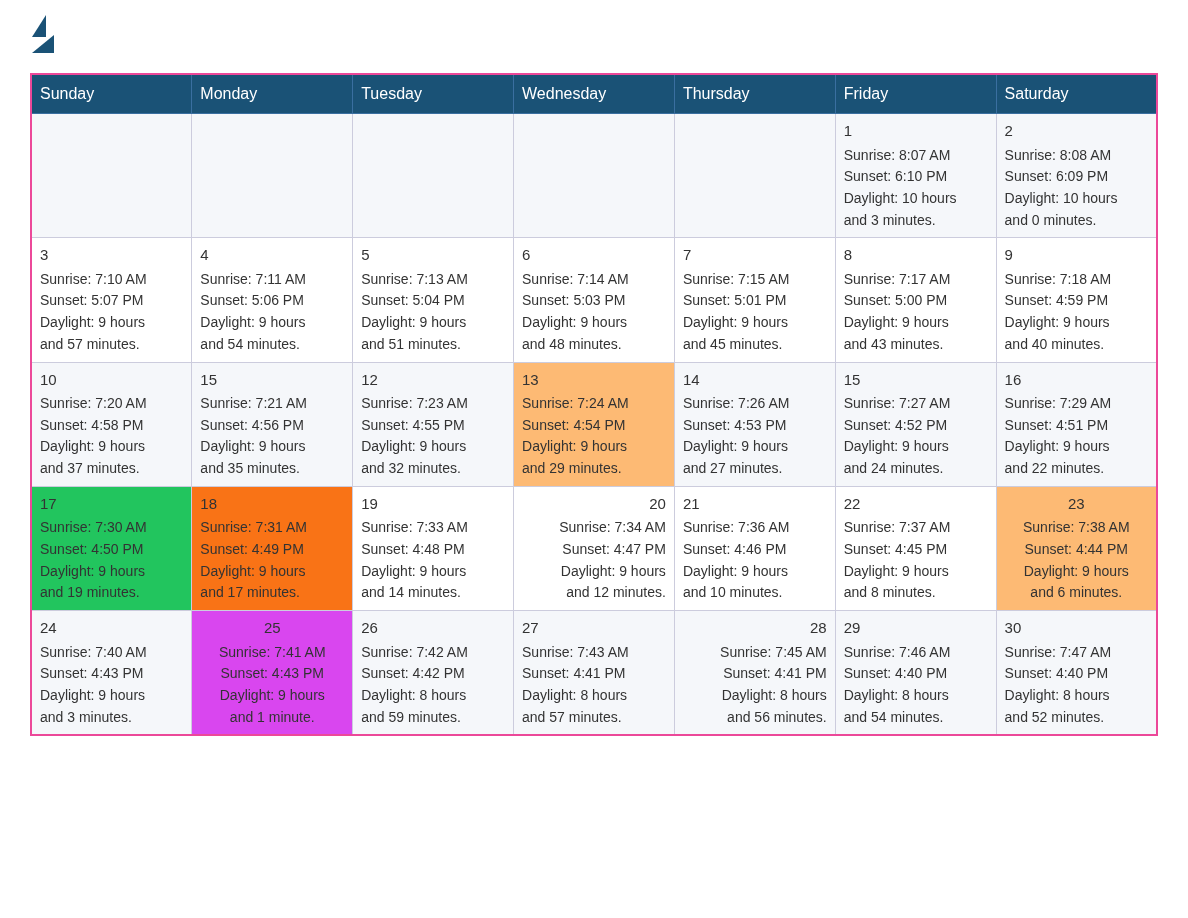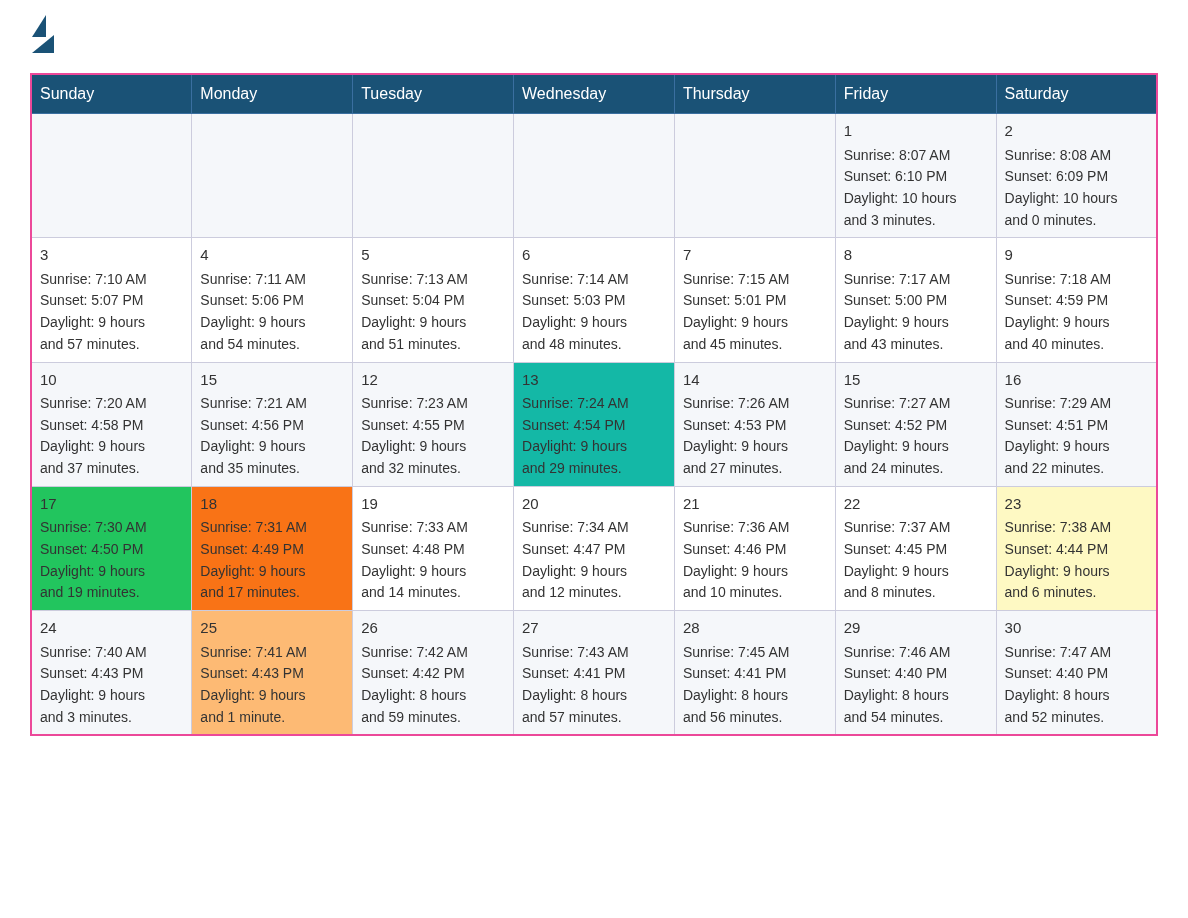--- a/index.html
+++ b/index.html
@@ -186,21 +186,21 @@
           <div class="day-info">Sunrise: 7:20 AM<br>Sunset: 4:58 PM<br>Daylight: 9 hours<br>and 37 minutes.</div>
         </td>
         <td style="background-color: rgb(245, 247, 250);">
           <span class="day-number">15</span>
           <div class="day-info">Sunrise: 7:21 AM<br>Sunset: 4:56 PM<br>Daylight: 9 hours<br>and 35 minutes.</div>
         </td>
         <td style="background-color: rgb(245, 247, 250);">
           <span class="day-number">12</span>
           <div class="day-info">Sunrise: 7:23 AM<br>Sunset: 4:55 PM<br>Daylight: 9 hours<br>and 32 minutes.</div>
         </td>
-        <td style="background-color: #14b8a6;">
+        <td style="background-color: #fdba74;">
           <span class="day-number">13</span>
           <div class="day-info">Sunrise: 7:24 AM<br>Sunset: 4:54 PM<br>Daylight: 9 hours<br>and 29 minutes.</div>
         </td>
         <td style="background-color: rgb(245, 247, 250);">
           <span class="day-number">14</span>
           <div class="day-info">Sunrise: 7:26 AM<br>Sunset: 4:53 PM<br>Daylight: 9 hours<br>and 27 minutes.</div>
         </td>
         <td style="background-color: rgb(245, 247, 250);">
           <span class="day-number">15</span>
           <div class="day-info">Sunrise: 7:27 AM<br>Sunset: 4:52 PM<br>Daylight: 9 hours<br>and 24 minutes.</div>
@@ -216,55 +216,55 @@
           <div class="day-info">Sunrise: 7:30 AM<br>Sunset: 4:50 PM<br>Daylight: 9 hours<br>and 19 minutes.</div>
         </td>
         <td style="background-color: #f97316;">
           <span class="day-number">18</span>
           <div class="day-info">Sunrise: 7:31 AM<br>Sunset: 4:49 PM<br>Daylight: 9 hours<br>and 17 minutes.</div>
         </td>
         <td style="background-color: rgb(255, 255, 255);">
           <span class="day-number">19</span>
           <div class="day-info">Sunrise: 7:33 AM<br>Sunset: 4:48 PM<br>Daylight: 9 hours<br>and 14 minutes.</div>
         </td>
-        <td style="background-color: rgb(255, 255, 255);">
+        <td style="background-color: rgb(255, 255, 255); text-align: right;">
           <span class="day-number">20</span>
           <div class="day-info">Sunrise: 7:34 AM<br>Sunset: 4:47 PM<br>Daylight: 9 hours<br>and 12 minutes.</div>
         </td>
         <td style="background-color: rgb(255, 255, 255);">
           <span class="day-number">21</span>
           <div class="day-info">Sunrise: 7:36 AM<br>Sunset: 4:46 PM<br>Daylight: 9 hours<br>and 10 minutes.</div>
         </td>
         <td style="background-color: rgb(255, 255, 255);">
           <span class="day-number">22</span>
           <div class="day-info">Sunrise: 7:37 AM<br>Sunset: 4:45 PM<br>Daylight: 9 hours<br>and 8 minutes.</div>
         </td>
-        <td style="background-color: #fef9c3;">
+        <td style="background-color: #fdba74; text-align: center;">
           <span class="day-number">23</span>
           <div class="day-info">Sunrise: 7:38 AM<br>Sunset: 4:44 PM<br>Daylight: 9 hours<br>and 6 minutes.</div>
         </td>
       </tr>
       <tr>
         <td style="background-color: rgb(245, 247, 250);">
           <span class="day-number">24</span>
           <div class="day-info">Sunrise: 7:40 AM<br>Sunset: 4:43 PM<br>Daylight: 9 hours<br>and 3 minutes.</div>
         </td>
-        <td style="background-color: #fdba74;">
+        <td style="background-color: #d946ef; text-align: center;">
           <span class="day-number">25</span>
           <div class="day-info">Sunrise: 7:41 AM<br>Sunset: 4:43 PM<br>Daylight: 9 hours<br>and 1 minute.</div>
         </td>
         <td style="background-color: rgb(245, 247, 250); margin-top: 36px;">
           <span class="day-number">26</span>
           <div class="day-info">Sunrise: 7:42 AM<br>Sunset: 4:42 PM<br>Daylight: 8 hours<br>and 59 minutes.</div>
         </td>
         <td style="background-color: rgb(245, 247, 250);">
           <span class="day-number">27</span>
           <div class="day-info">Sunrise: 7:43 AM<br>Sunset: 4:41 PM<br>Daylight: 8 hours<br>and 57 minutes.</div>
         </td>
-        <td style="background-color: rgb(245, 247, 250);">
+        <td style="background-color: rgb(245, 247, 250); text-align: right;">
           <span class="day-number">28</span>
           <div class="day-info">Sunrise: 7:45 AM<br>Sunset: 4:41 PM<br>Daylight: 8 hours<br>and 56 minutes.</div>
         </td>
         <td style="background-color: rgb(245, 247, 250);">
           <span class="day-number">29</span>
           <div class="day-info">Sunrise: 7:46 AM<br>Sunset: 4:40 PM<br>Daylight: 8 hours<br>and 54 minutes.</div>
         </td>
         <td style="background-color: rgb(245, 247, 250);">
           <span class="day-number">30</span>
           <div class="day-info">Sunrise: 7:47 AM<br>Sunset: 4:40 PM<br>Daylight: 8 hours<br>and 52 minutes.</div>

